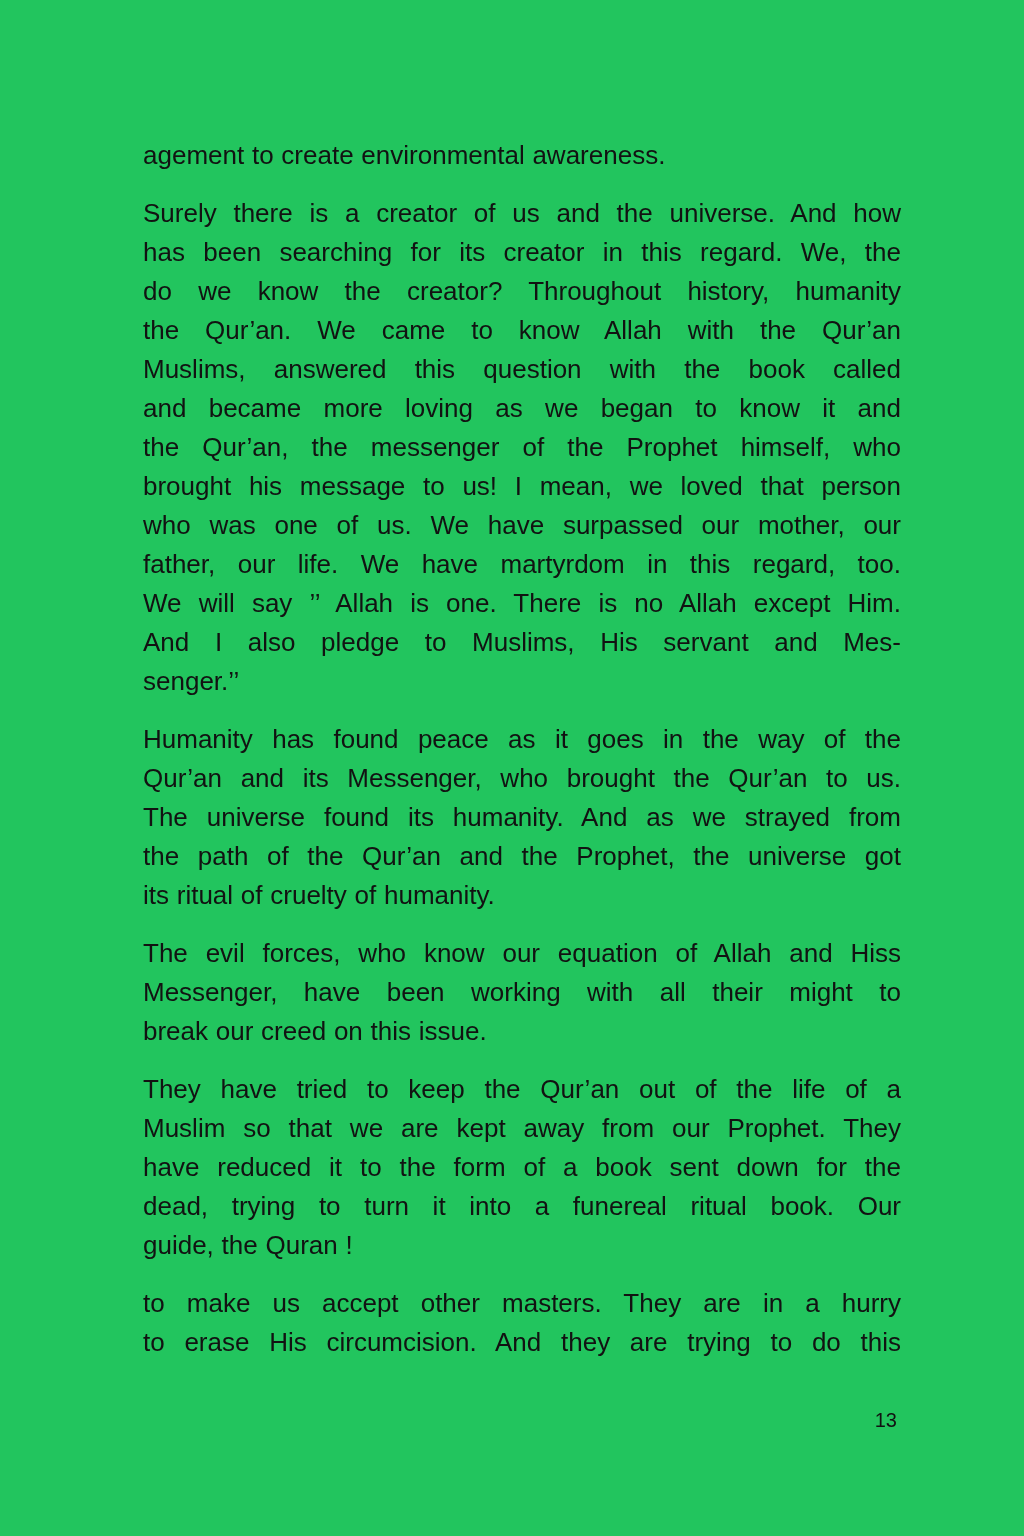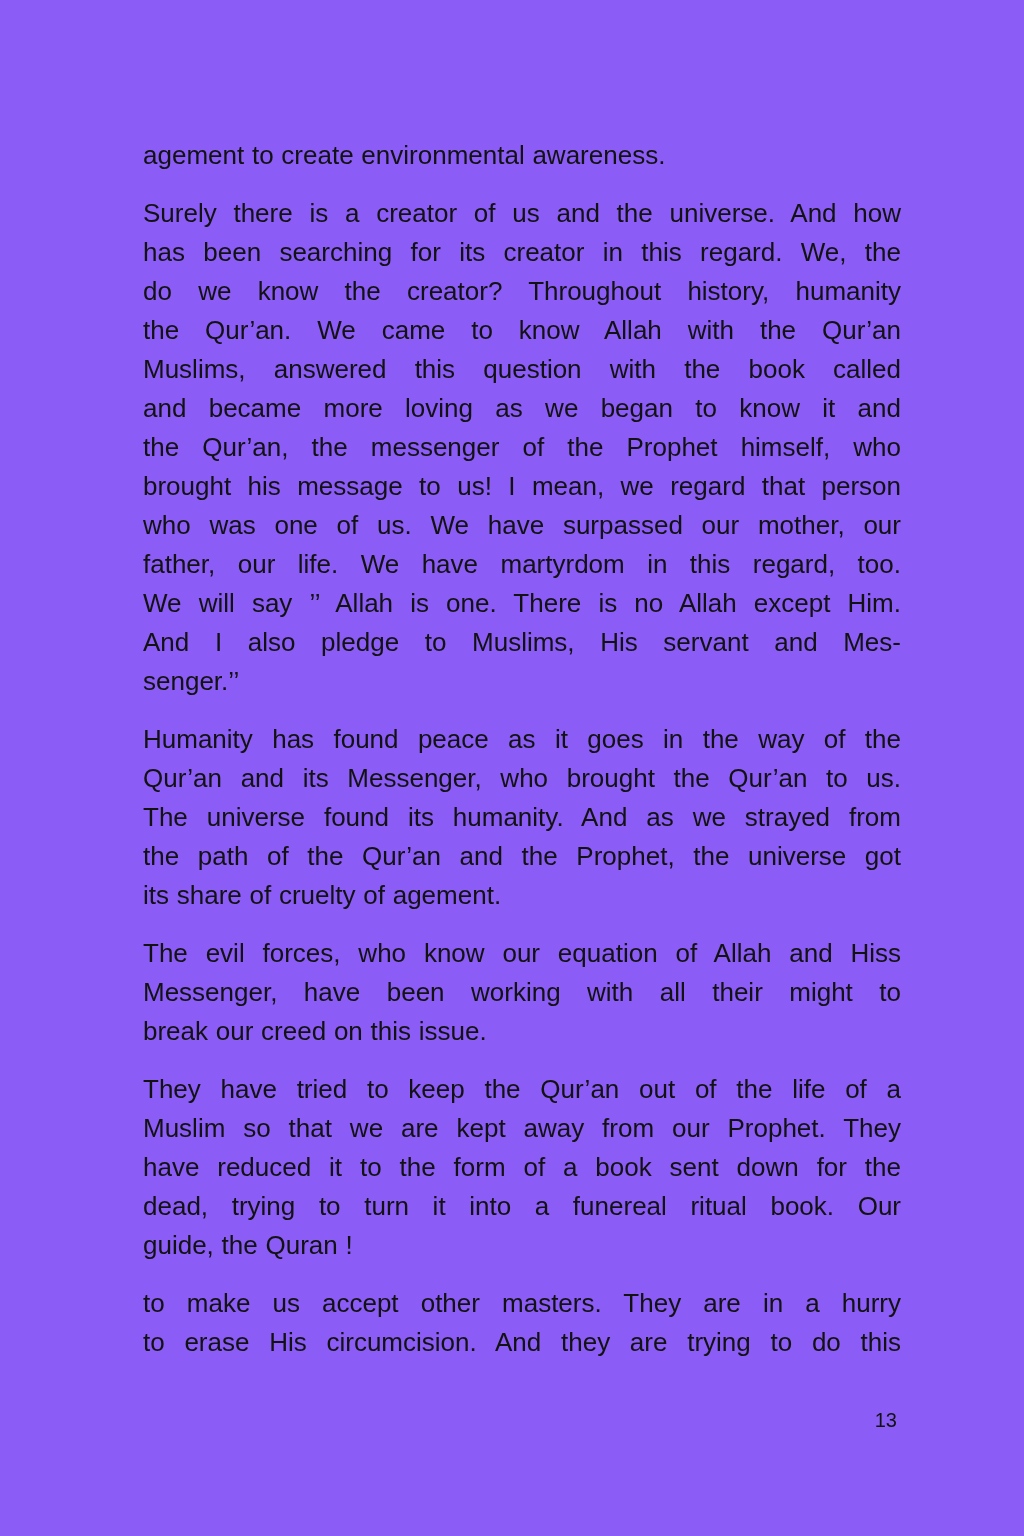--- a/index.html
+++ b/index.html
@@ -4,21 +4,21 @@
 <style>
   html, body {
     margin: 0;
     padding: 0;
     background: #ffffff;
   }
   .page {
     position: relative;
     width: 1024px;
     height: 1536px;
-    background: #8b5cf6;
+    background: #22c55e;
     font-family: "Liberation Sans", sans-serif;
     color: #121212;
     overflow: hidden;
   }
   .text-block {
     position: absolute;
     left: 143px;
     top: 136px;
     width: 758px;
   }
@@ -53,33 +53,33 @@
         <div class="line last">agement to create environmental awareness.</div>
       </div>
       <div class="paragraph">
         <div class="line">Surely there is a creator of us and the universe. And how</div>
         <div class="line">has been searching for its creator in this regard. We, the</div>
         <div class="line">do we know the creator? Throughout history, humanity</div>
         <div class="line">the Qur’an. We came to know Allah with the Qur’an</div>
         <div class="line">Muslims, answered this question with the book called</div>
         <div class="line">and became more loving as we began to know it and</div>
         <div class="line">the Qur’an, the messenger of the Prophet himself, who</div>
-        <div class="line">brought his message to us! I mean, we regard that person</div>
+        <div class="line">brought his message to us! I mean, we loved that person</div>
         <div class="line">who was one of us. We have surpassed our mother, our</div>
         <div class="line">father, our life. We have martyrdom in this regard, too.</div>
         <div class="line">We will say ’’ Allah is one. There is no Allah except Him.</div>
         <div class="line">And I also pledge to Muslims, His servant and Mes-</div>
         <div class="line last">senger.’’</div>
       </div>
       <div class="paragraph">
         <div class="line">Humanity has found peace as it goes in the way of the</div>
         <div class="line">Qur’an and its Messenger, who brought the Qur’an to us.</div>
         <div class="line">The universe found its humanity. And as we strayed from</div>
         <div class="line">the path of the Qur’an and the Prophet, the universe got</div>
-        <div class="line last">its share of cruelty of agement.</div>
+        <div class="line last">its ritual of cruelty of humanity.</div>
       </div>
       <div class="paragraph">
         <div class="line">The evil forces, who know our equation of Allah and Hiss</div>
         <div class="line">Messenger, have been working with all their might to</div>
         <div class="line last">break our creed on this issue.</div>
       </div>
       <div class="paragraph">
         <div class="line">They have tried to keep the Qur’an out of the life of a</div>
         <div class="line">Muslim so that we are kept away from our Prophet. They</div>
         <div class="line">have reduced it to the form of a book sent down for the</div>

